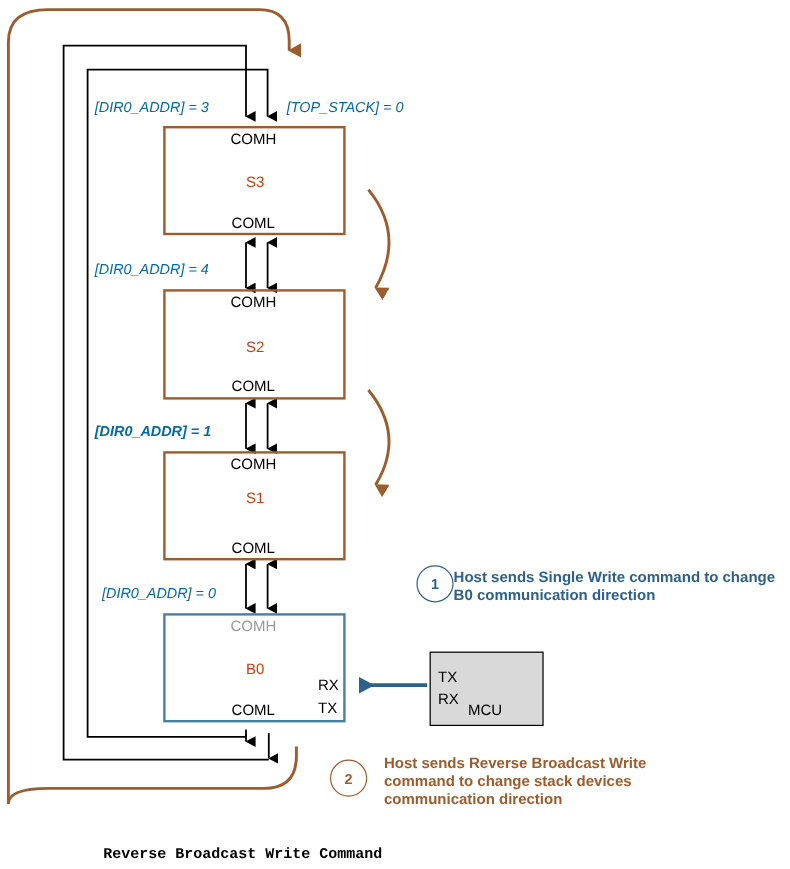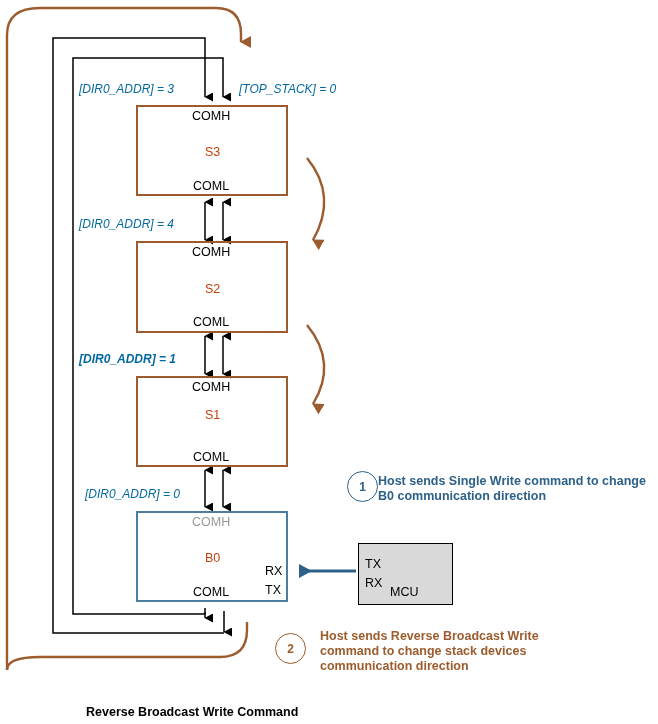--- a/index.html
+++ b/index.html
@@ -214,15 +214,15 @@
 B0 communication direction</div>
   </div>
 
   <div class="callout brown" style="left:275px; top:633px; width:330px;">
     <div class="callout-circle">2</div>
     <div class="callout-text" style="margin-left:14px; margin-top:-4px;">Host sends Reverse Broadcast Write
 command to change stack devices
 communication direction</div>
   </div>
 
-  <div class="figure-title" style="left:86px; top:705px;">Reverse Broadcast Write Command</div>
+  <div class="figure-title" style="left:86px; top:705px;font-family:Liberation Mono, monospace;">Reverse Broadcast Write Command</div>
 
 </div>
 
 </body></html>

